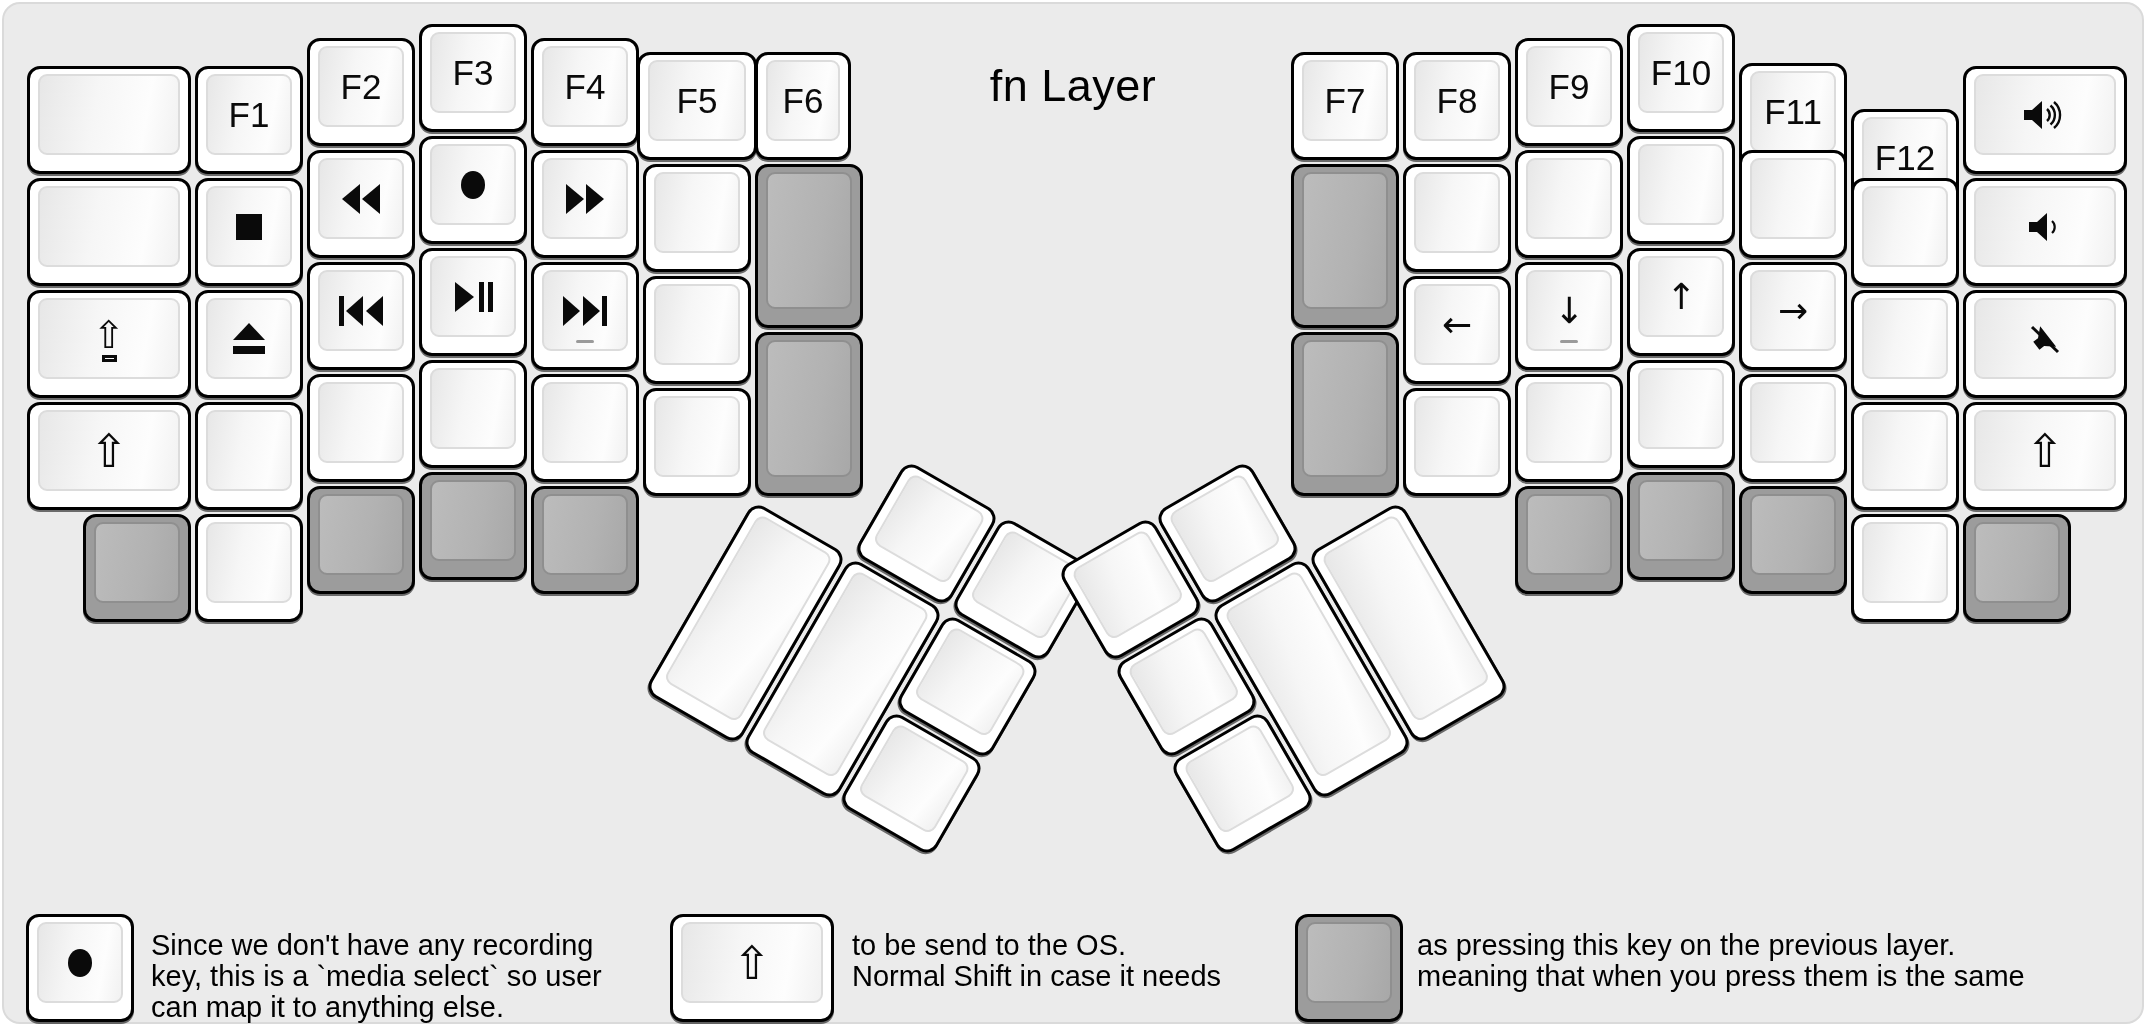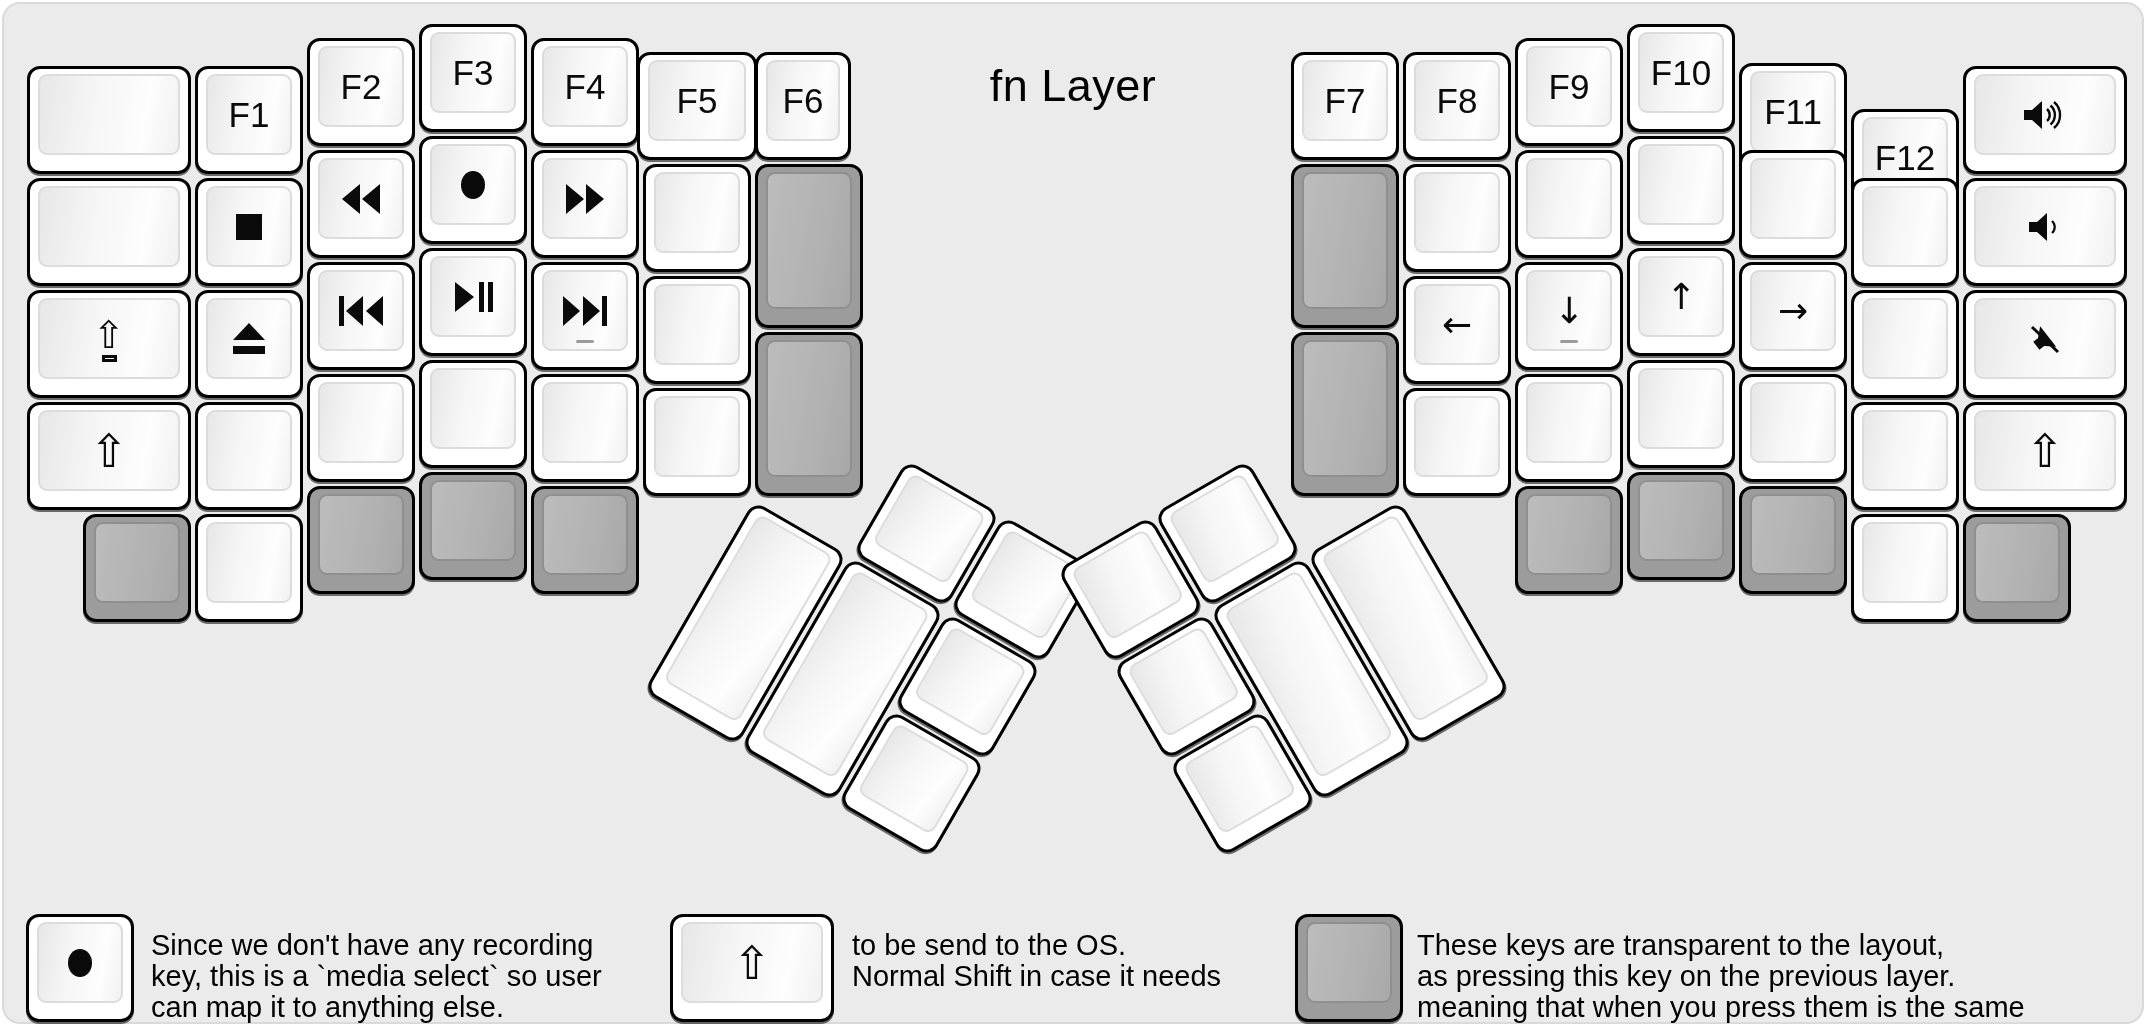--- a/index.html
+++ b/index.html
@@ -415,18 +415,17 @@
         </div>
       </div>
       <div class="legend-text" style="left: 848px; top: 926px;">
         <div>to be send to the OS.</div>
         <div>Normal Shift in case it needs</div>
       </div>
       <div class="key gray" style="left: 1291px; top: 910px; width: 108px; height: 108px;">
         <div class="cap"></div>
       </div>
       <div class="legend-text" style="left: 1413px; top: 926px;">
-        <div>These keys are transparent to the layout,</div>
         <div>as pressing this key on the previous layer.</div>
         <div>meaning that when you press them is the same</div>
       </div>
     </div>
 </div>
 
 </body></html>

